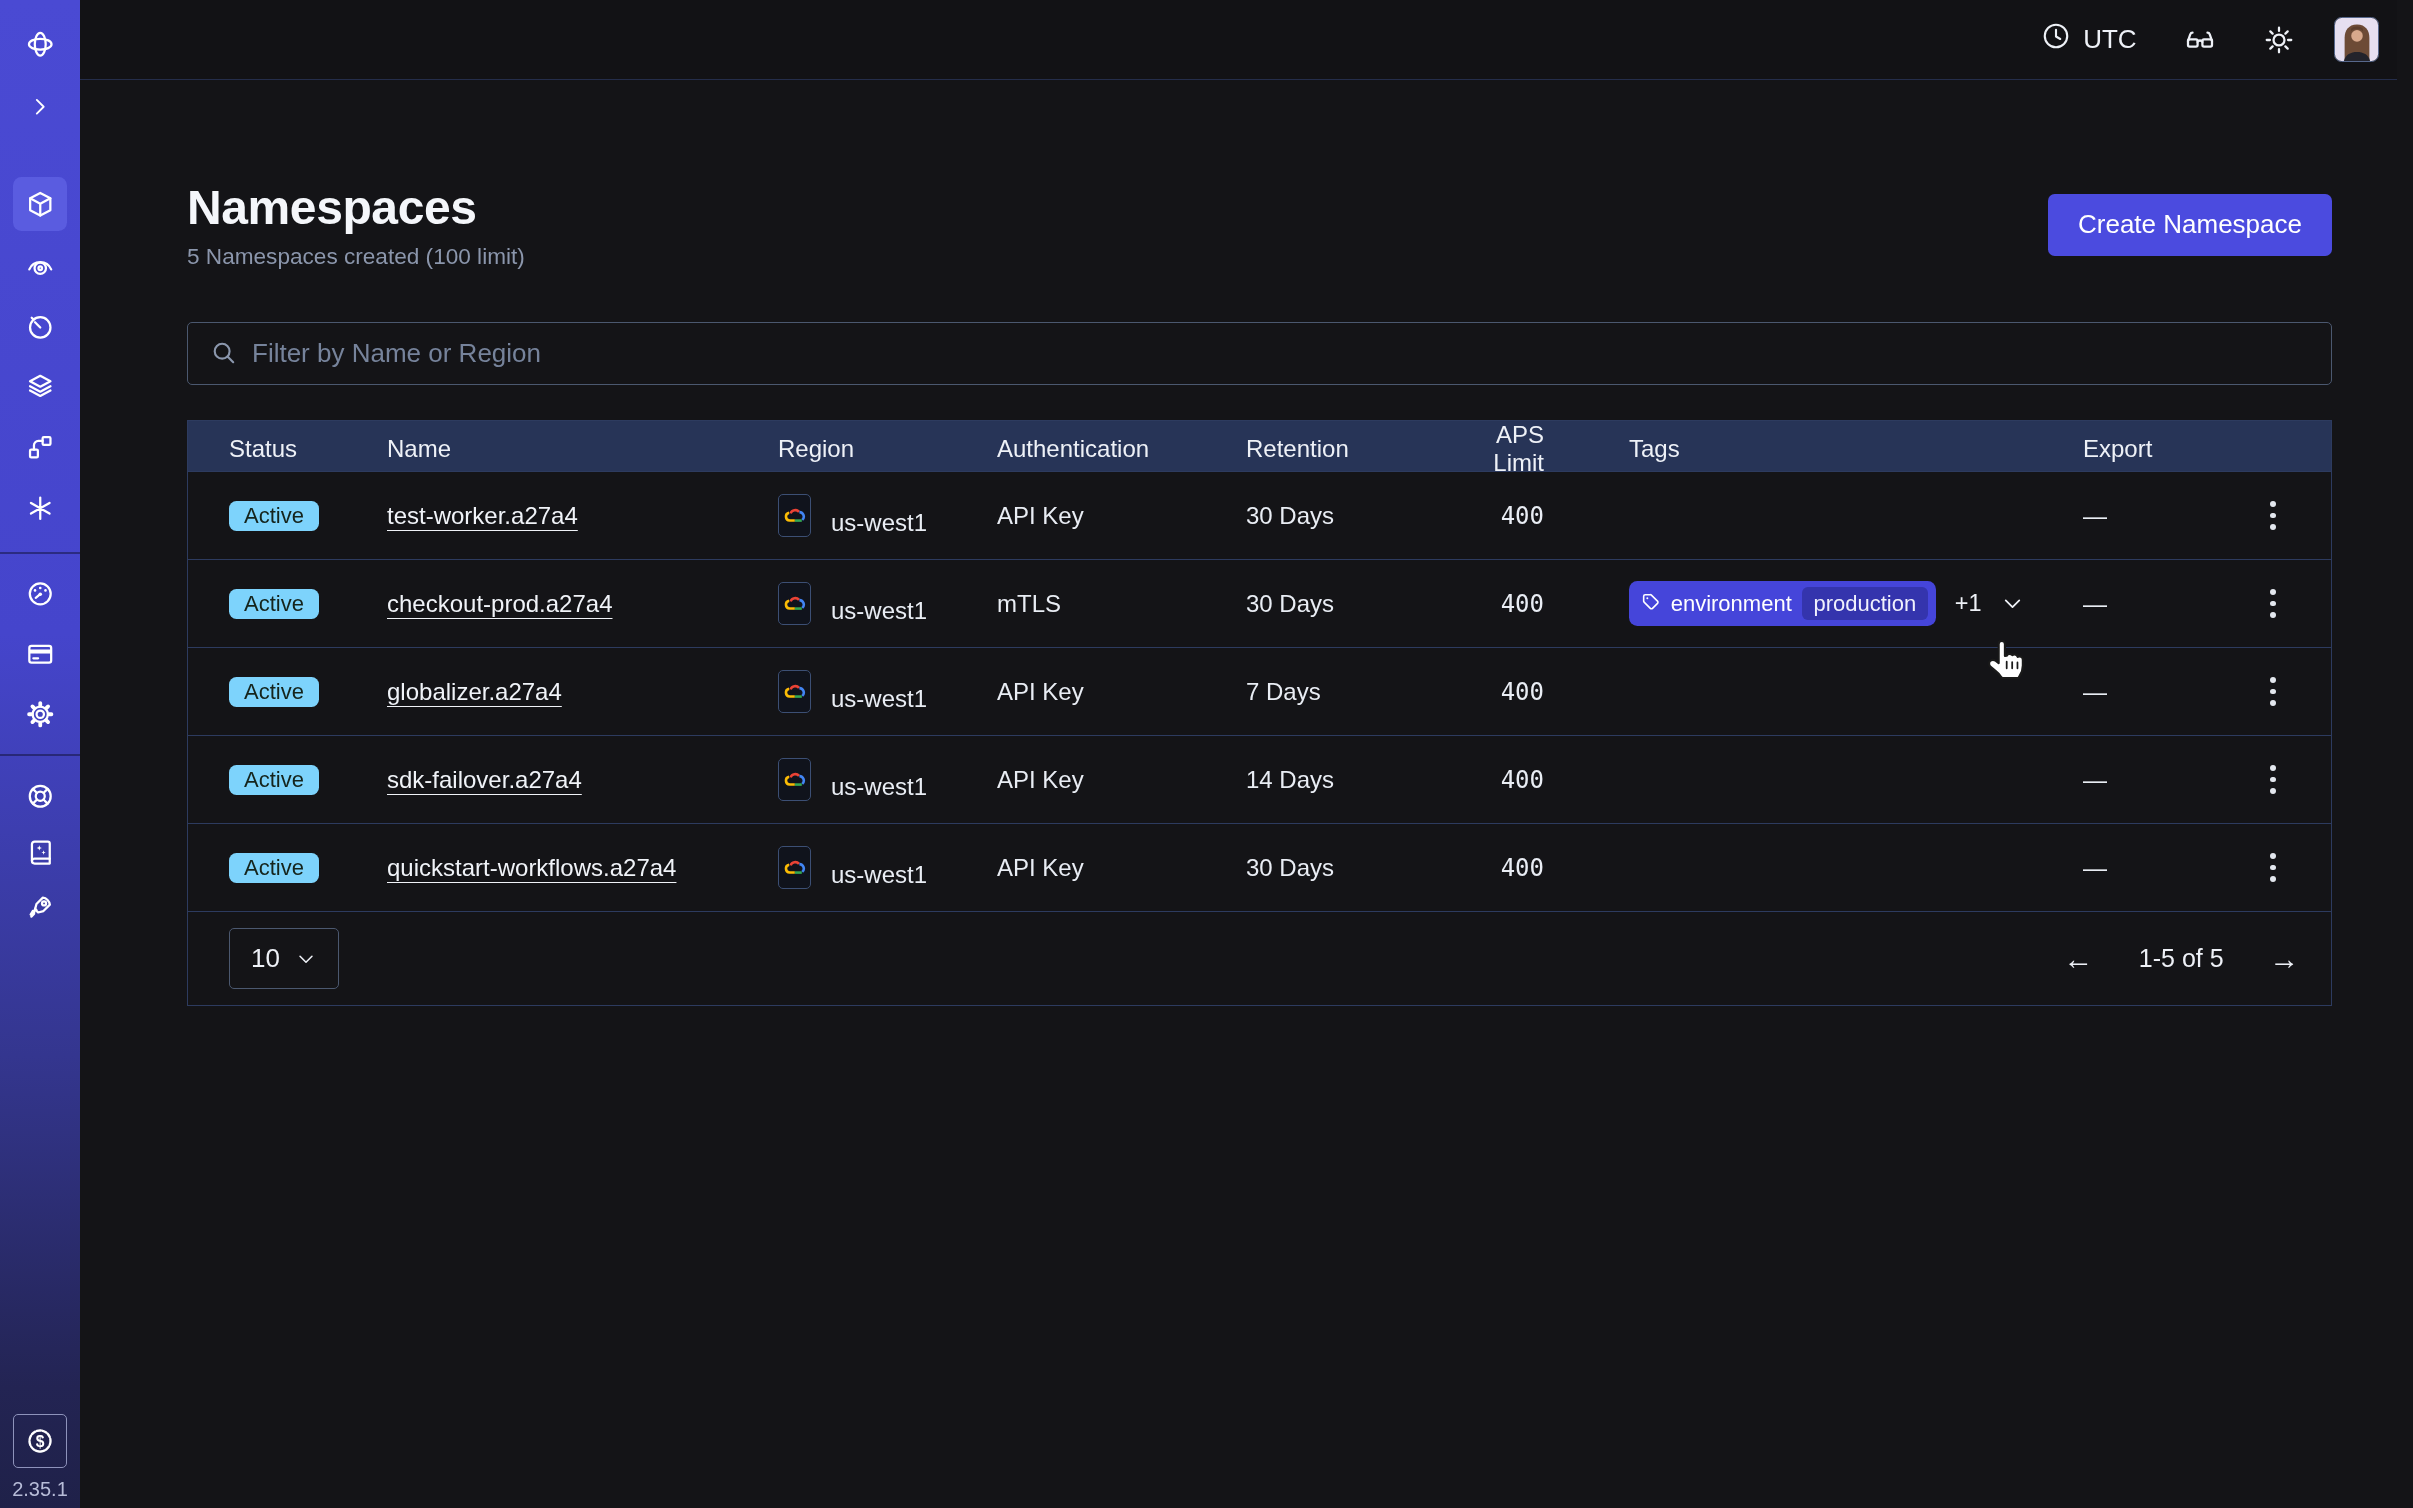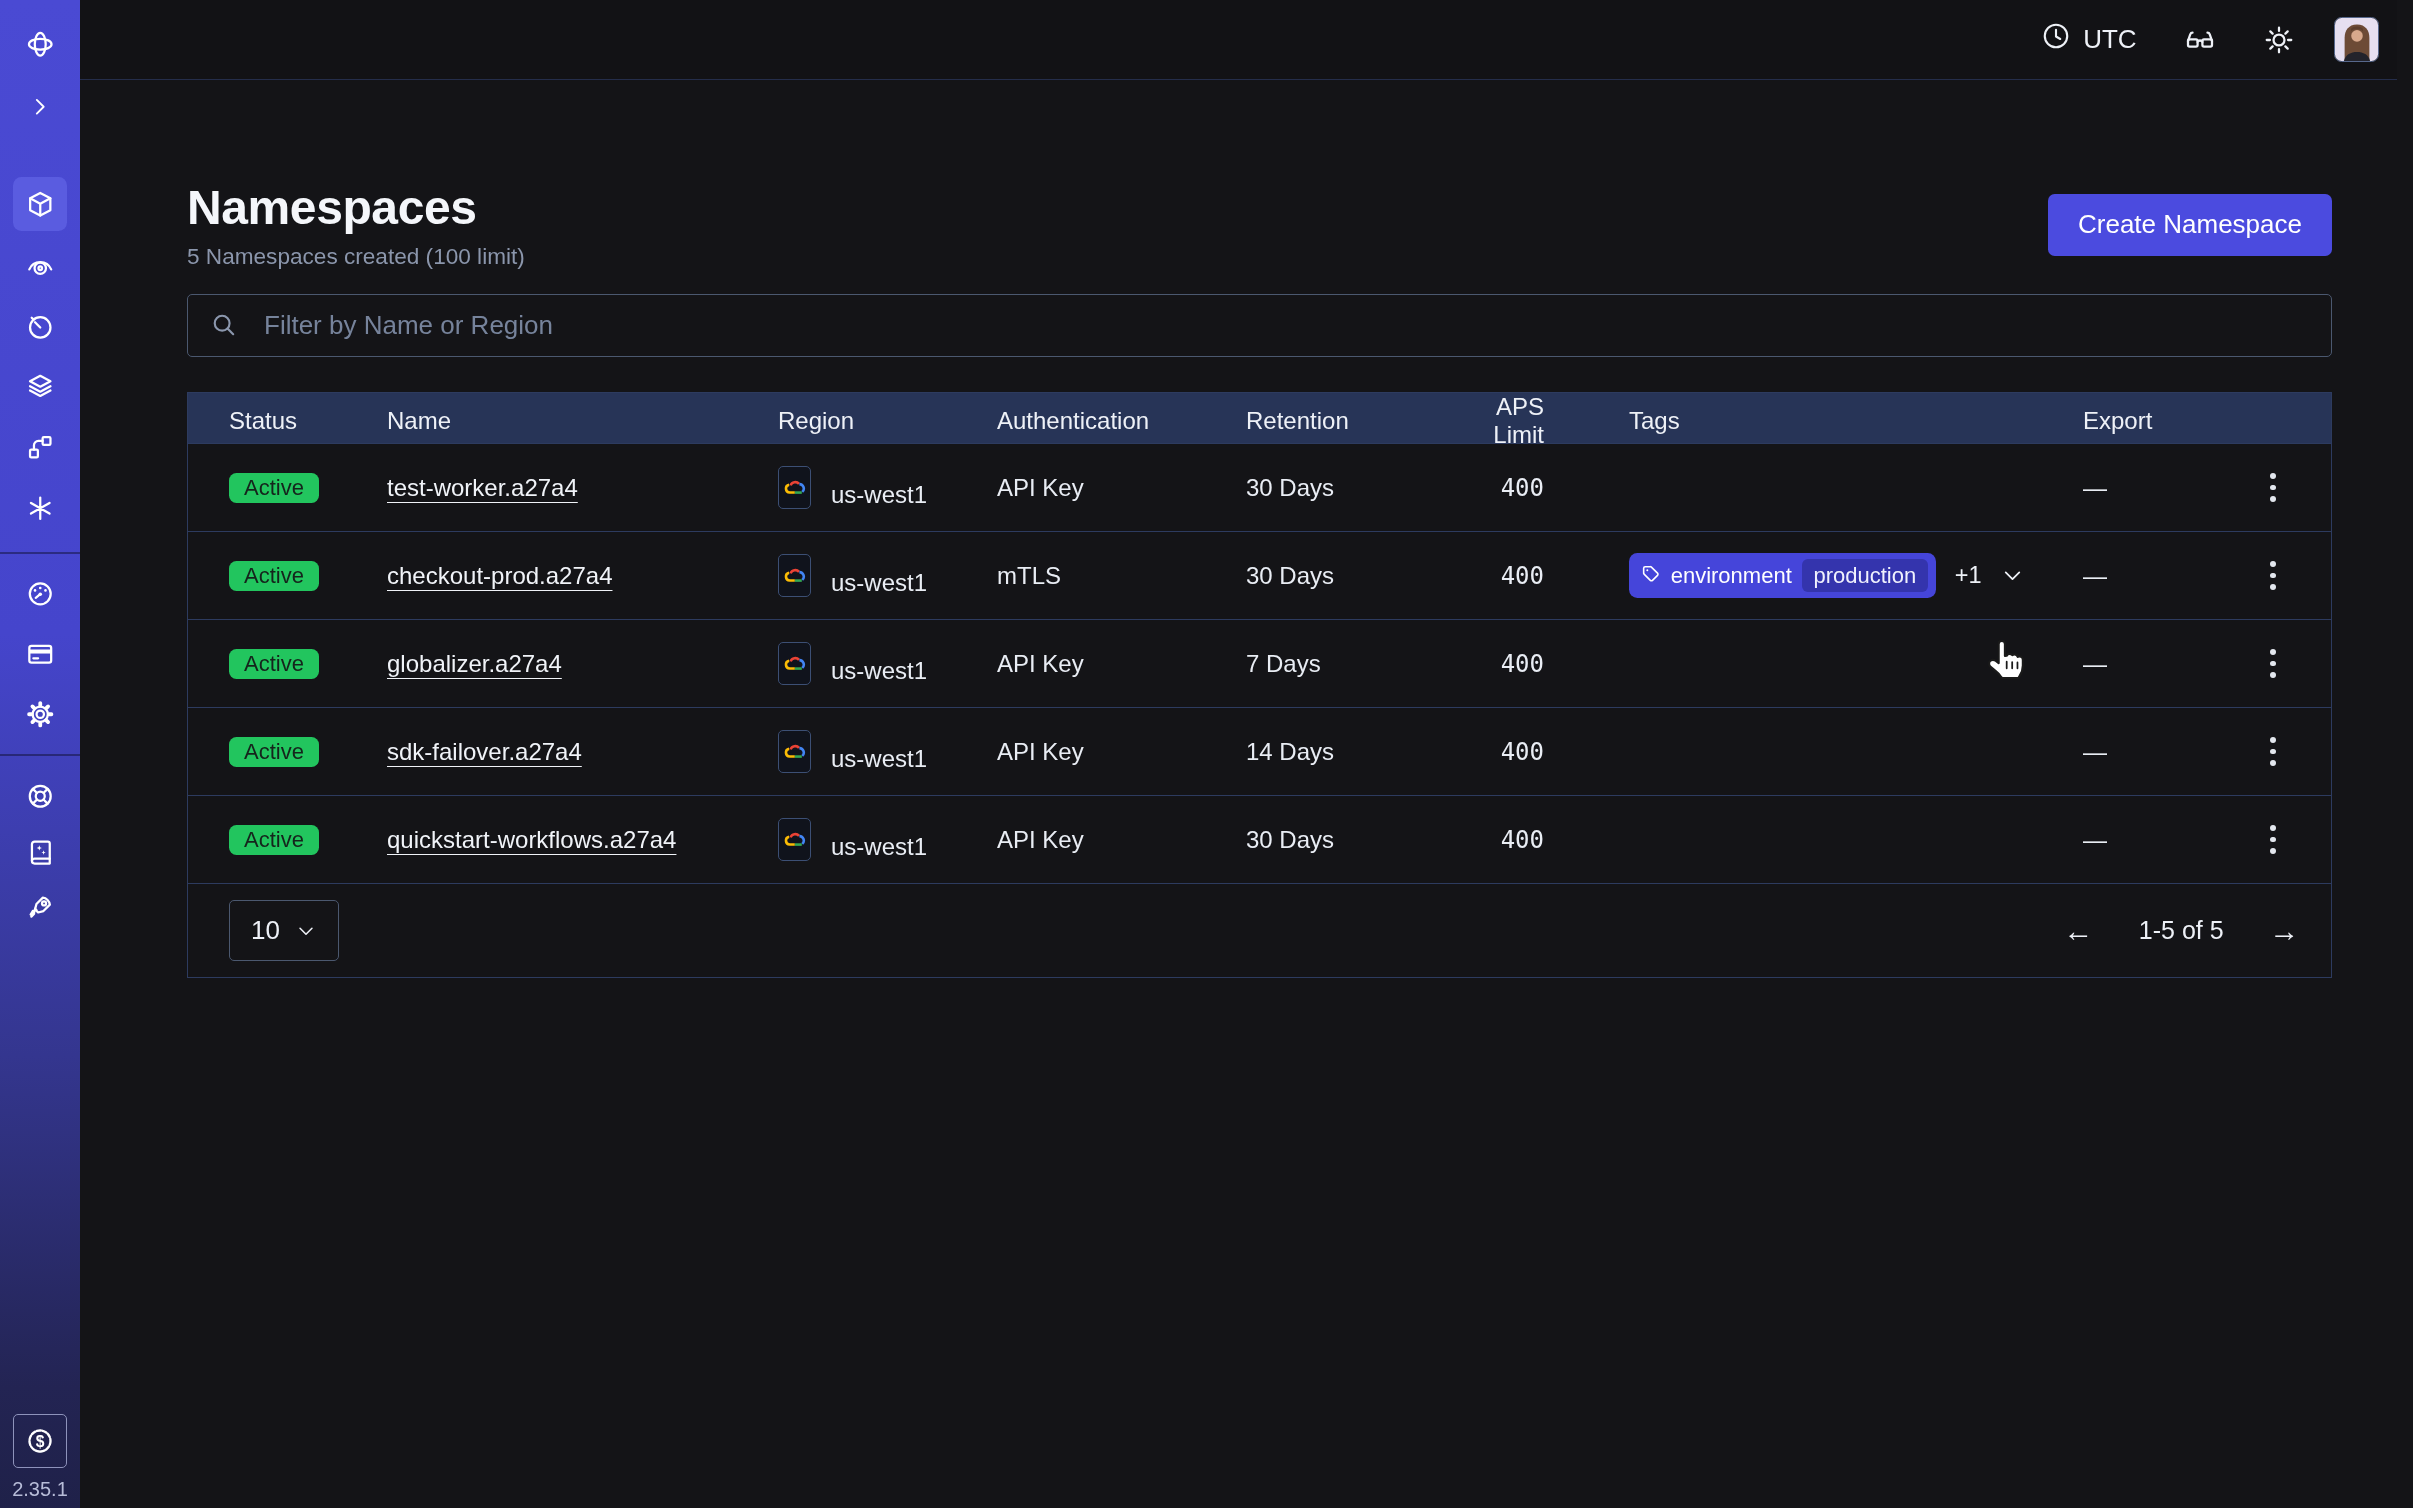--- a/index.html
+++ b/index.html
@@ -30,35 +30,35 @@
   .avatar svg { display:block; }
 
   
   .main { position:absolute; left:80px; top:80px; right:0; bottom:0; padding:0 81px 0 107px; }
   .page-head { margin-top:102px; display:flex; justify-content:space-between; align-items:flex-start; }
   .page-title { color:#f4f6fa; font-size:48px; font-weight:700; letter-spacing:-0.4px; line-height:52px; }
   .page-sub { margin-top:10px; color:#8b96ac; font-size:22.6px; }
   .create-btn { margin-top:11.7px; height:62px; padding:0 30px; background:#4b4bdf; color:#fff; font-size:26px;
     border:none; border-radius:6.7px; display:flex; align-items:center; cursor:pointer; font-family:"Liberation Sans",sans-serif; }
 
-  .search-box { margin-top:24px; height:63px; border:0.8px solid #4b586f; border-radius:5px;
-    display:flex; align-items:center; padding-left:22px; gap:27px; }
+  .search-box { margin-top:52px; height:63px; border:0.8px solid #4b586f; border-radius:5px;
+    display:flex; align-items:center; padding-left:22px; gap:15px; }
   .search-box input { background:transparent; border:none; outline:none; color:#e8ecf4; font-size:26px; flex:1;
     font-family:"Liberation Sans",sans-serif; }
   .search-box input::placeholder { color:#76839b; }
 
   
   .table { margin-top:35px; border:0.8px solid #2d3b5f; }
   .tr { display:grid; grid-template-columns:199px 391px 219px 249px 194px 189px 454px 132px 1fr; align-items:center; }
   .thead { height:50px; background:#273457; color:#eef1f7; font-size:24px; }
   .row { height:88px; border-top:0.8px solid #2d3b5f; color:#e9edf4; font-size:24px; }
   .cell.first { padding-left:41px; }
   .cell.num { text-align:right; padding-right:85px; font-family:"DejaVu Sans Mono",monospace; }
   .thead .cell.num { font-family:"Liberation Sans",sans-serif; }
-  .badge { display:inline-block; background:#22c55e; color:#15241c; font-size:22px; padding:2px 15px; border-radius:7.5px; }
+  .badge { display:inline-block; background:#7dd3fc; color:#15241c; font-size:22px; padding:2px 15px; border-radius:7.5px; }
   .name-link { color:#f0f3f8; text-decoration:underline; text-underline-offset:5.9px; text-decoration-thickness:1.3px; cursor:pointer; }
   .region { display:flex; align-items:flex-end; gap:20px; }
   .gcp-box { width:33px; height:43px; border:1.3px solid #3c4f74; border-radius:5px; display:flex; align-items:center; justify-content:center; background:#10131c; }
   .kebab { justify-self:center; display:flex; flex-direction:column; gap:5.9px; cursor:pointer; padding:6.7px; }
   .kebab i { width:5.9px; height:5.9px; border-radius:50%; background:#e3e7ee; }
   .tags-wrap { display:flex; align-items:center; gap:18.4px; }
   .tag-pill { display:flex; align-items:center; gap:10px; background:#4545da; border-radius:8.4px; padding:5.9px 8.4px 5.9px 11.7px; cursor:pointer; }
   .tag-pill .k { color:#fff; font-size:22px; }
   .tag-pill .v { background:#3434ad; color:#f0f1fd; font-size:22px; padding:3.4px 11.7px; border-radius:5.9px; }
   .more { color:#eef1f7; font-size:23.5px; }

